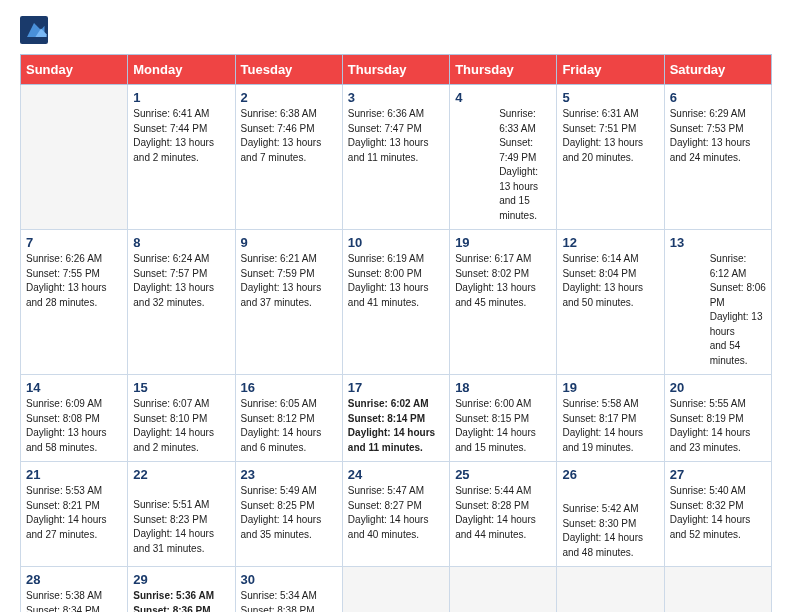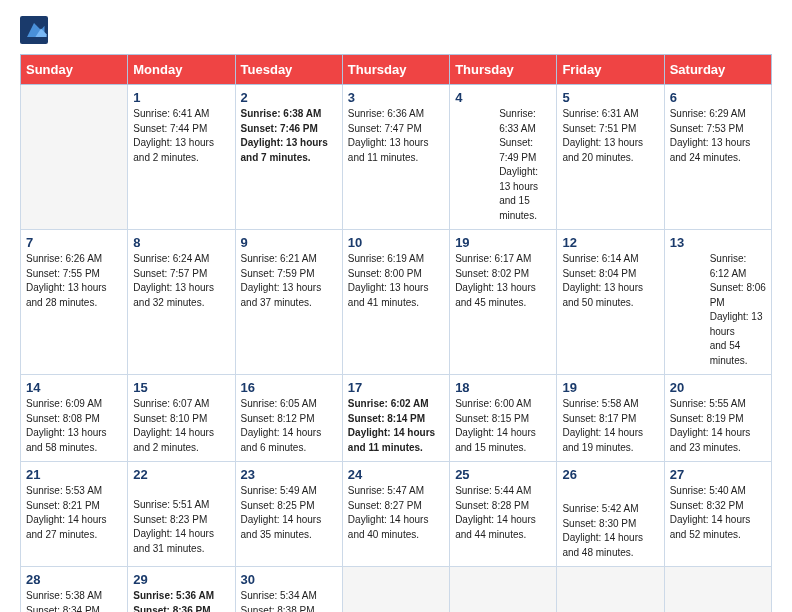--- a/index.html
+++ b/index.html
@@ -119,21 +119,21 @@
           <td class="empty"></td>
           <td>
             <div class="day-num">1</div>
             <div class="cell-text" style="white-space: pre-line;">Sunrise: 6:41 AM
 Sunset: 7:44 PM
 Daylight: 13 hours
 and 2 minutes.</div>
           </td>
           <td>
             <div class="day-num">2</div>
-            <div class="cell-text" style="white-space: pre-line; font-weight: bold;">Sunrise: 6:38 AM
+            <div class="cell-text" style="white-space: pre-line;">Sunrise: 6:38 AM
 Sunset: 7:46 PM
 Daylight: 13 hours
 and 7 minutes.</div>
           </td>
           <td>
             <div class="day-num">3</div>
             <div class="cell-text" style="white-space: pre-line;">Sunrise: 6:36 AM
 Sunset: 7:47 PM
 Daylight: 13 hours
 and 11 minutes.</div>

